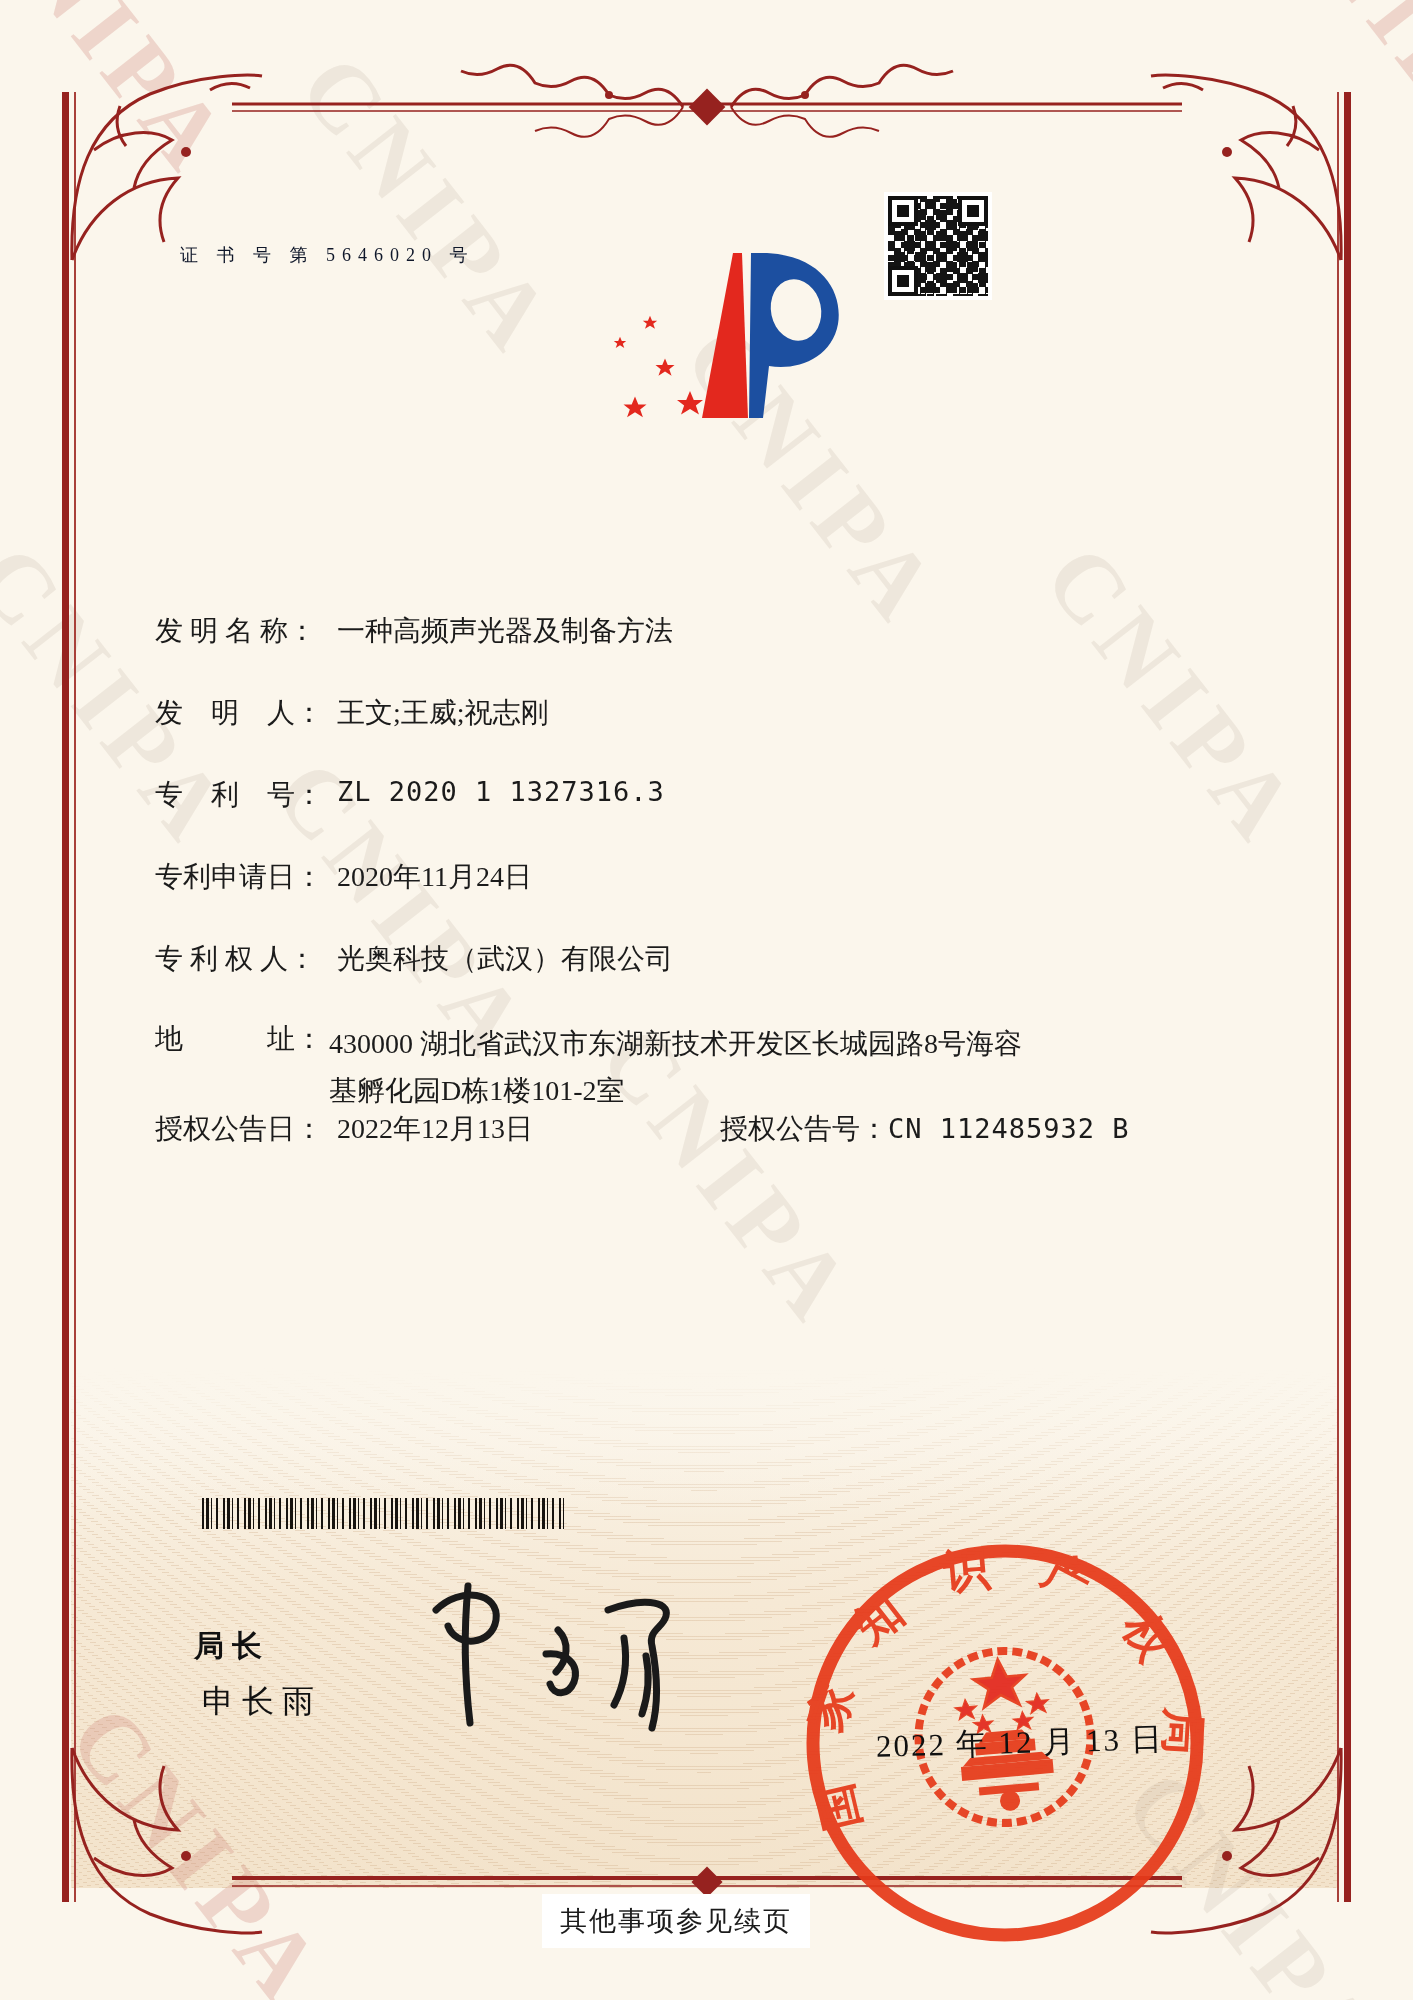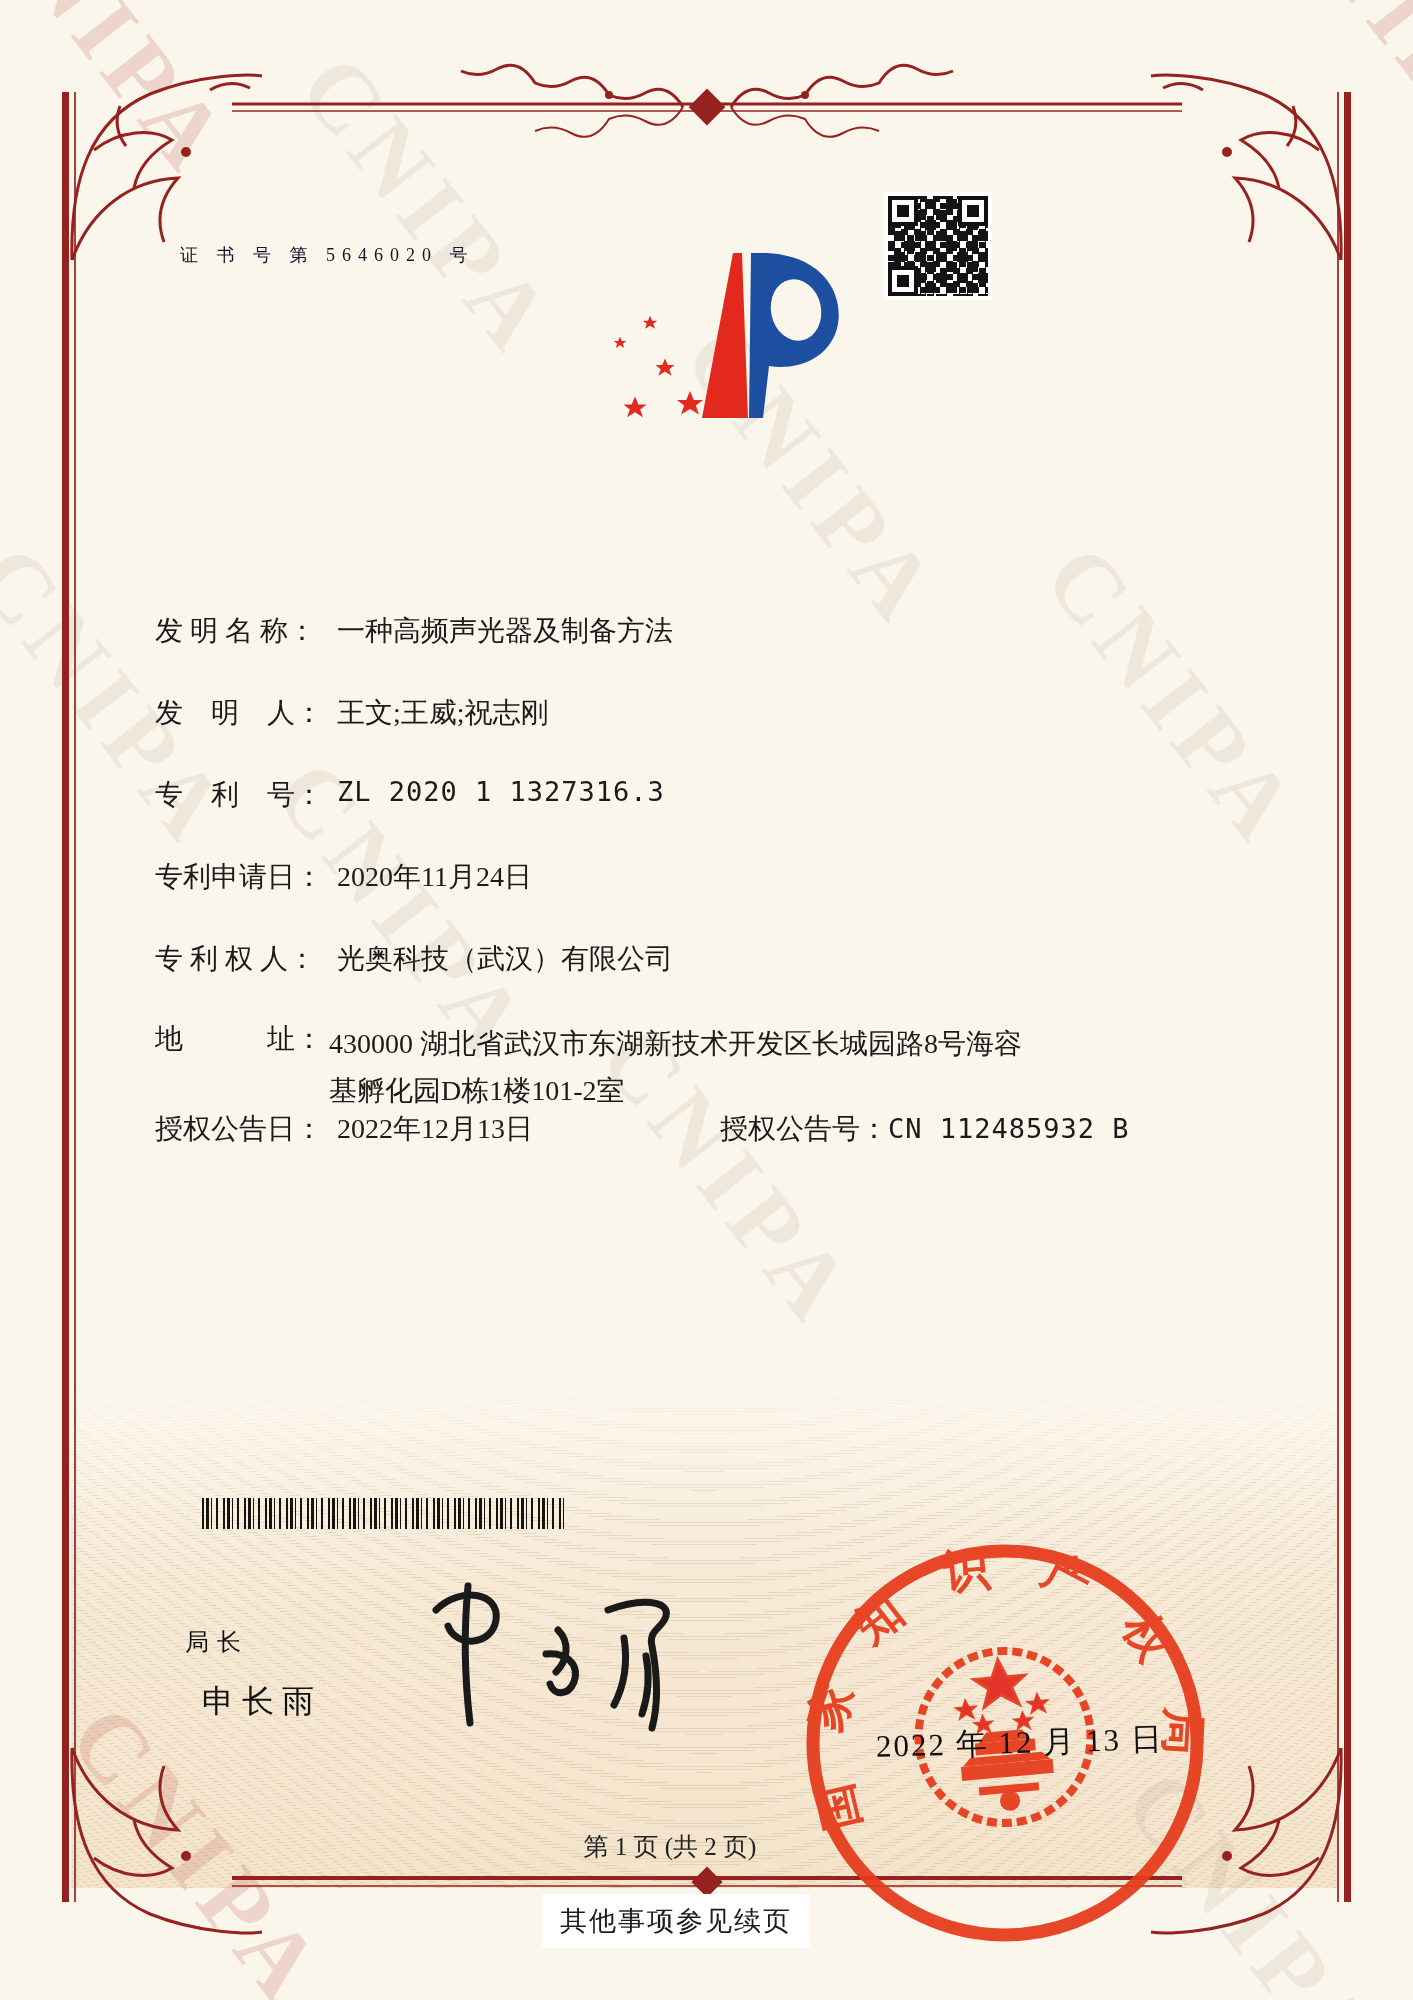--- a/index.html
+++ b/index.html
@@ -52,22 +52,22 @@
 
   
   .body-text{position:absolute;left:105px;top:1163px;width:1210px;font-size:29px;
       line-height:54px;color:#1c1c1c;}
   .body-text p{margin:0;text-indent:2em;text-align:justify;}
 
   
   .barcode{position:absolute;left:202px;top:1498px;width:362px;height:31px;background:
       repeating-linear-gradient(90deg,#17130f 0 2px,rgba(0,0,0,0) 2px 4px,#17130f 4px 7px,
       rgba(0,0,0,0) 7px 9px,#17130f 9px 10px,rgba(0,0,0,0) 10px 14px,#17130f 14px 16px,rgba(0,0,0,0) 16px 21px);}
-  .role{position:absolute;left:185px;top:1626px;font-size:24px;letter-spacing:8px;color:#111;
-      font-family:"Liberation Sans","DejaVu Sans",sans-serif;}
+  .role{position:absolute;left:194px;top:1626px;font-size:30px;letter-spacing:8px;color:#111;
+      font-family:"Liberation Sans","DejaVu Sans",sans-serif;font-weight:bold;}
   .name{position:absolute;left:202px;top:1680px;font-size:32px;letter-spacing:8px;color:#111;
       font-family:"Liberation Sans","DejaVu Sans",sans-serif;}
   .signature{position:absolute;left:408px;top:1568px;}
   .seal{position:absolute;left:799px;top:1537px;opacity:.93;transform:rotate(-5deg);}
   .seal-date{position:absolute;left:876px;top:1722px;font-size:31px;letter-spacing:2px;color:#101010;
       transform:rotate(-1.5deg);white-space:nowrap;}
   .page-no{position:absolute;left:480px;top:1830px;width:380px;text-align:center;font-size:25px;color:#222;}
   .note-box{position:absolute;left:542px;top:1894px;width:268px;height:54px;background:#ffffff;
       text-align:center;line-height:54px;font-size:27px;letter-spacing:2px;color:#1b1b1b;z-index:6;}
 </style>
@@ -243,16 +243,15 @@
         </g>
       </g>
     </g>
     <text font-size="46" fill="#e63a1a" letter-spacing="46" font-weight="bold">
       <textPath href="#sealArc" startOffset="50%" text-anchor="middle">国家知识产权局</textPath>
     </text>
   </svg>
 
   <div class="seal-date">2022 年 12 月 13 日</div>
 
-  <div class="page-no">第 1 页 (共 2 页)</div>
   <div class="note-box">其他事项参见续页</div>
 
 </div>
 
 </body></html>

